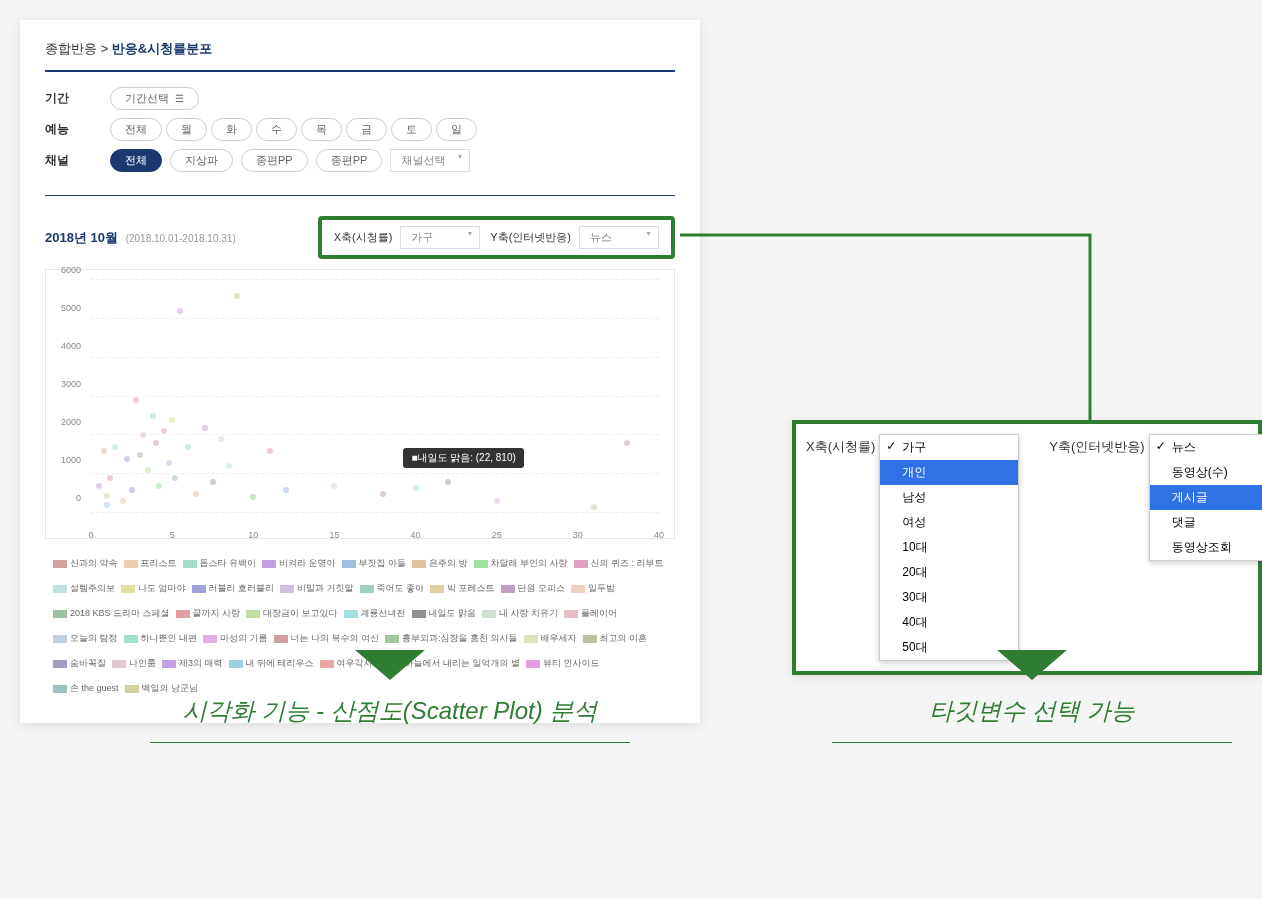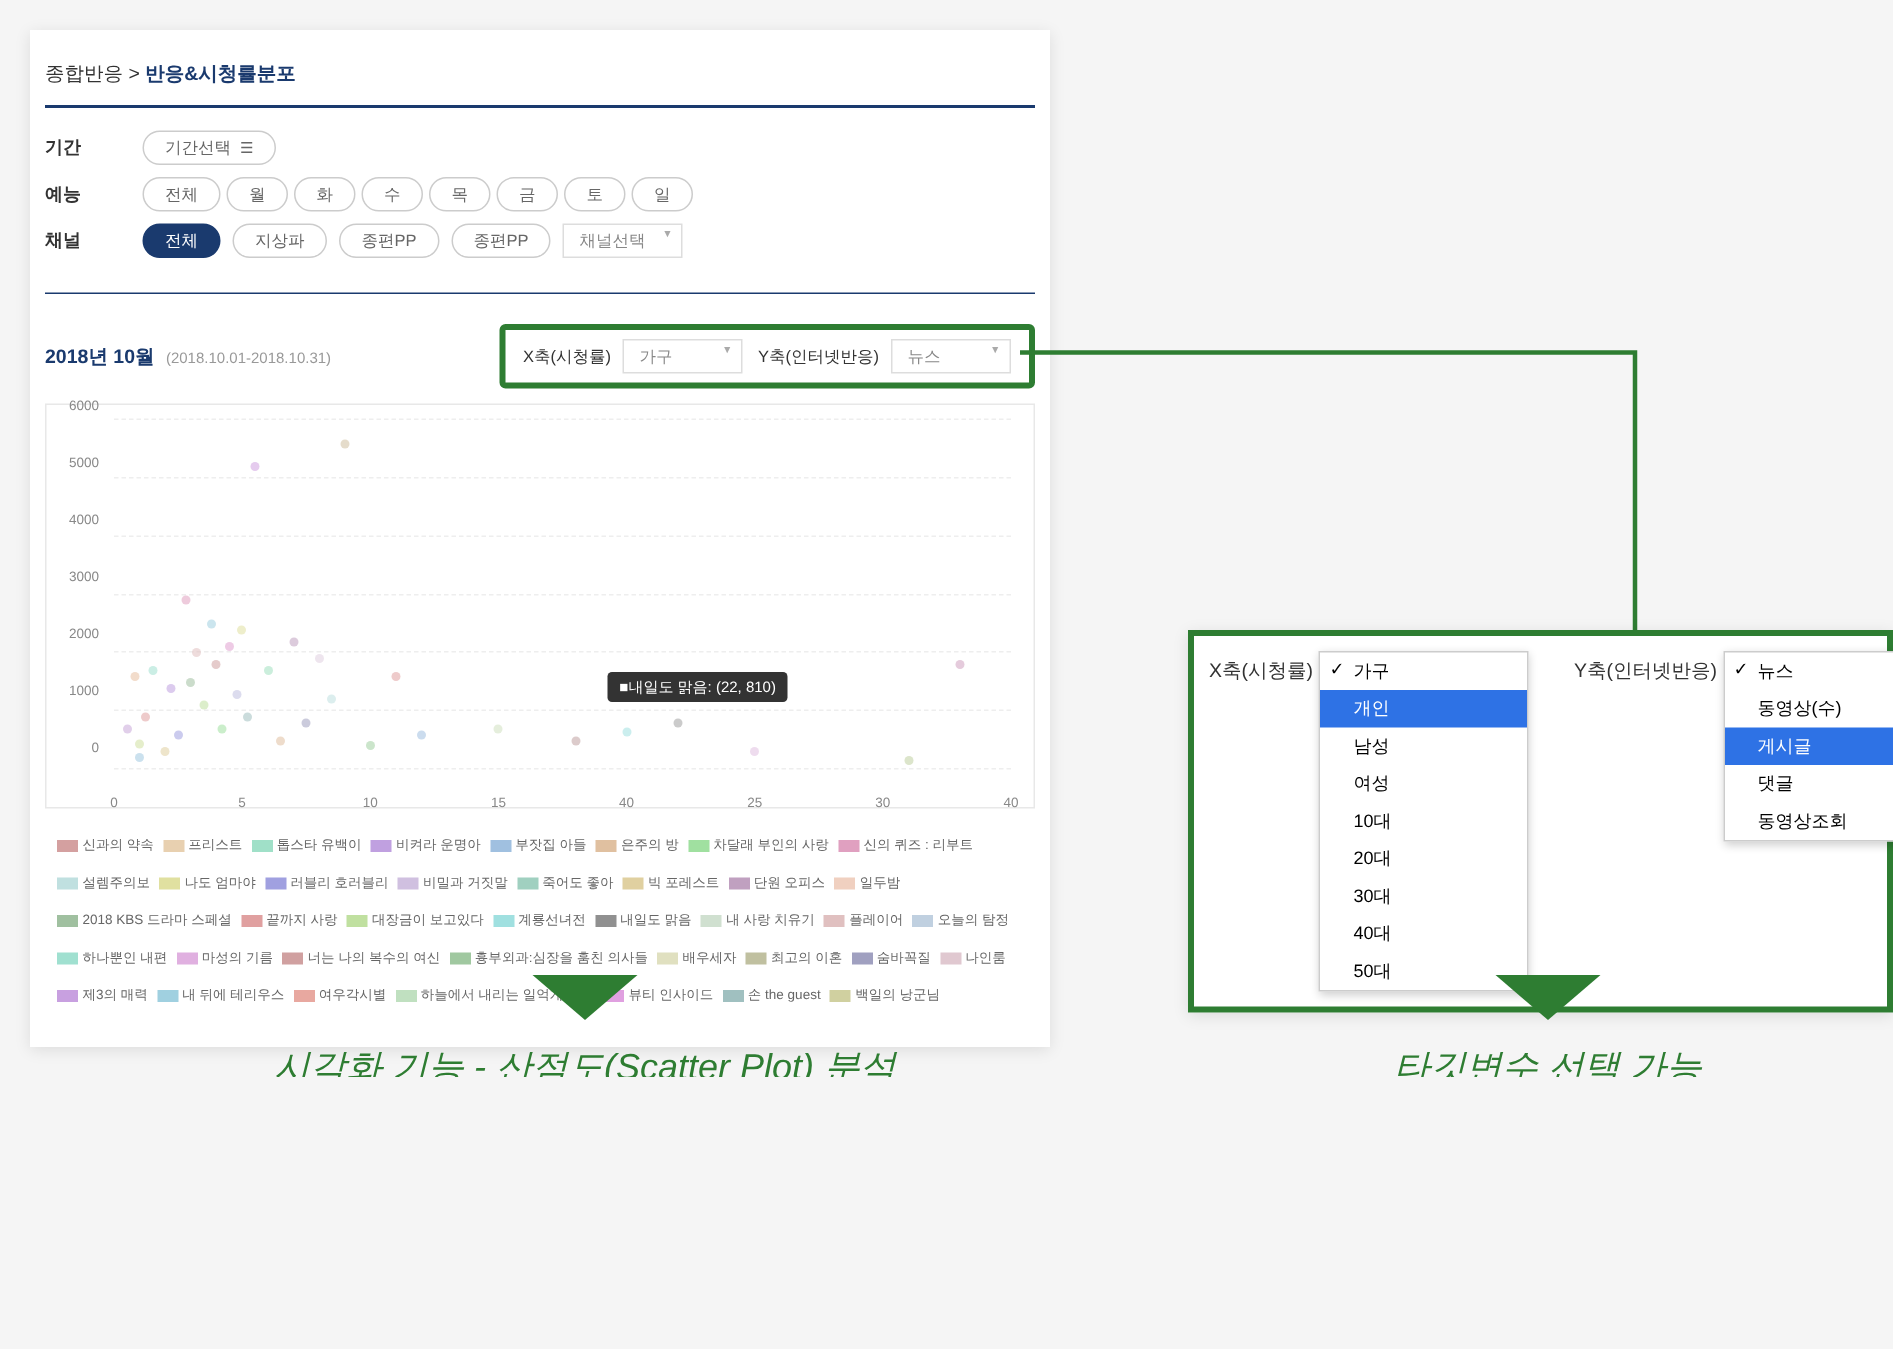--- a/index.html
+++ b/index.html
@@ -9,21 +9,21 @@
       padding: 20px;
       font-size: 12px;
     }
     .container {
       width: 1262px;
       position: relative;
     }
     .main-panel {
       background: #fff;
       width: 680px;
-      padding: 20px 10px;
+      padding: 20px 25px;
       box-shadow: 0 2px 10px rgba(0,0,0,0.1);
     }
     .breadcrumb {
       font-size: 13px;
       color: #333;
       padding-bottom: 12px;
       border-bottom: 2px solid #1a3a6e;
       margin-bottom: 15px;
     }
     .breadcrumb .current {

